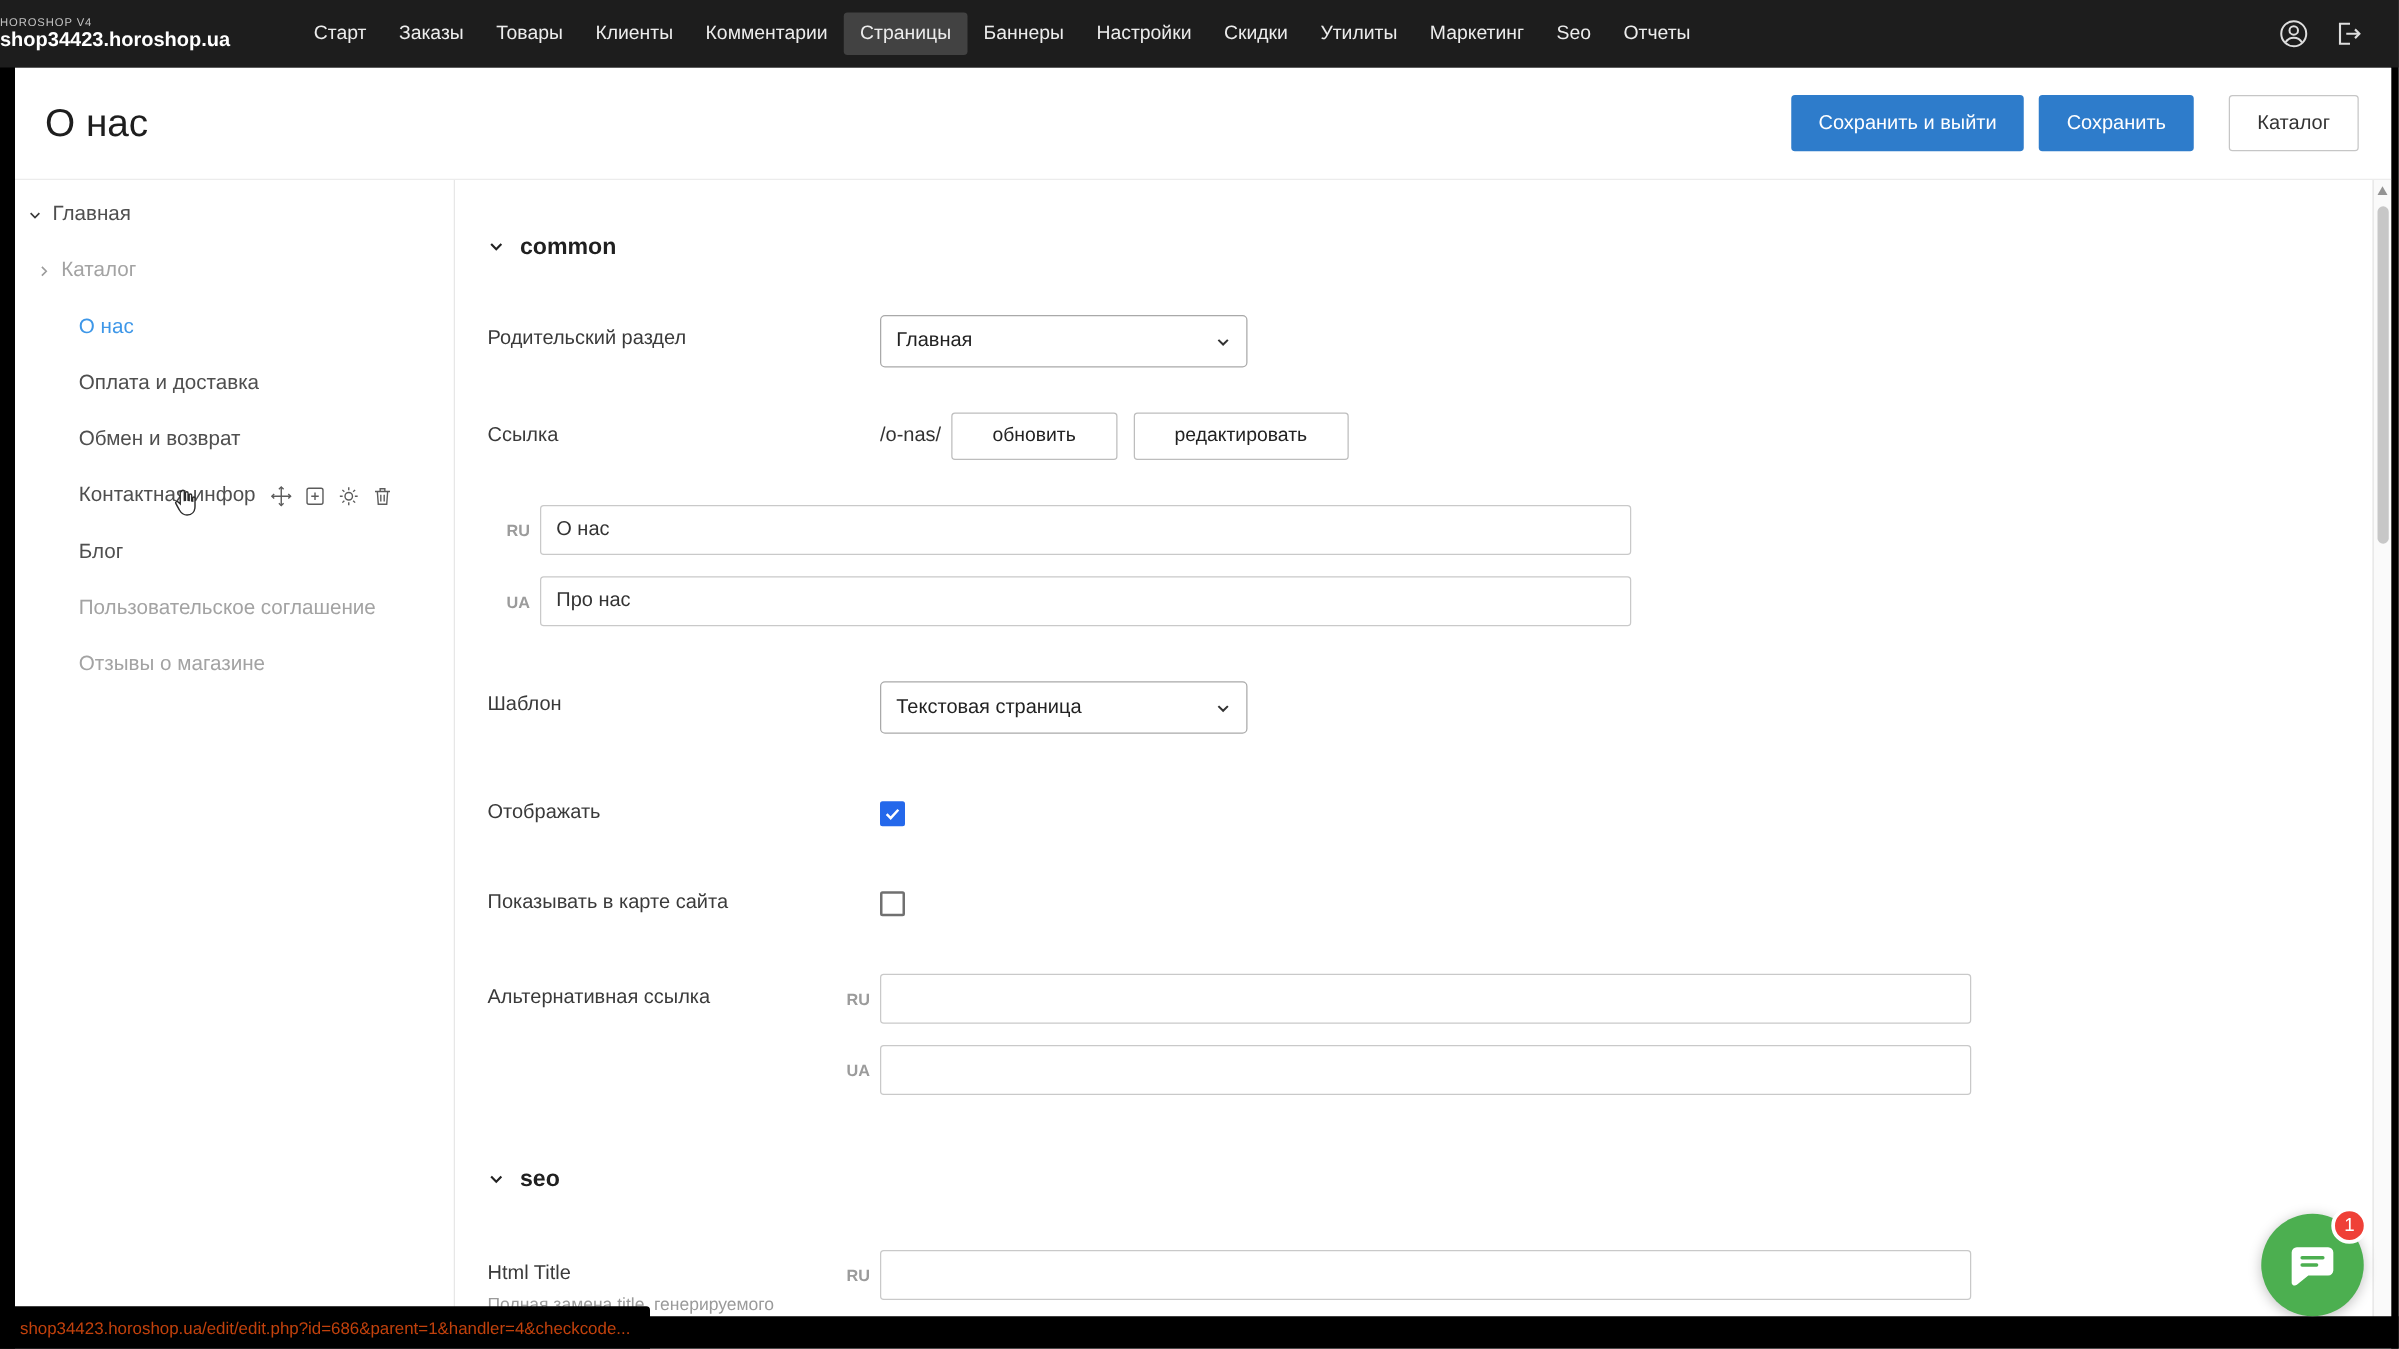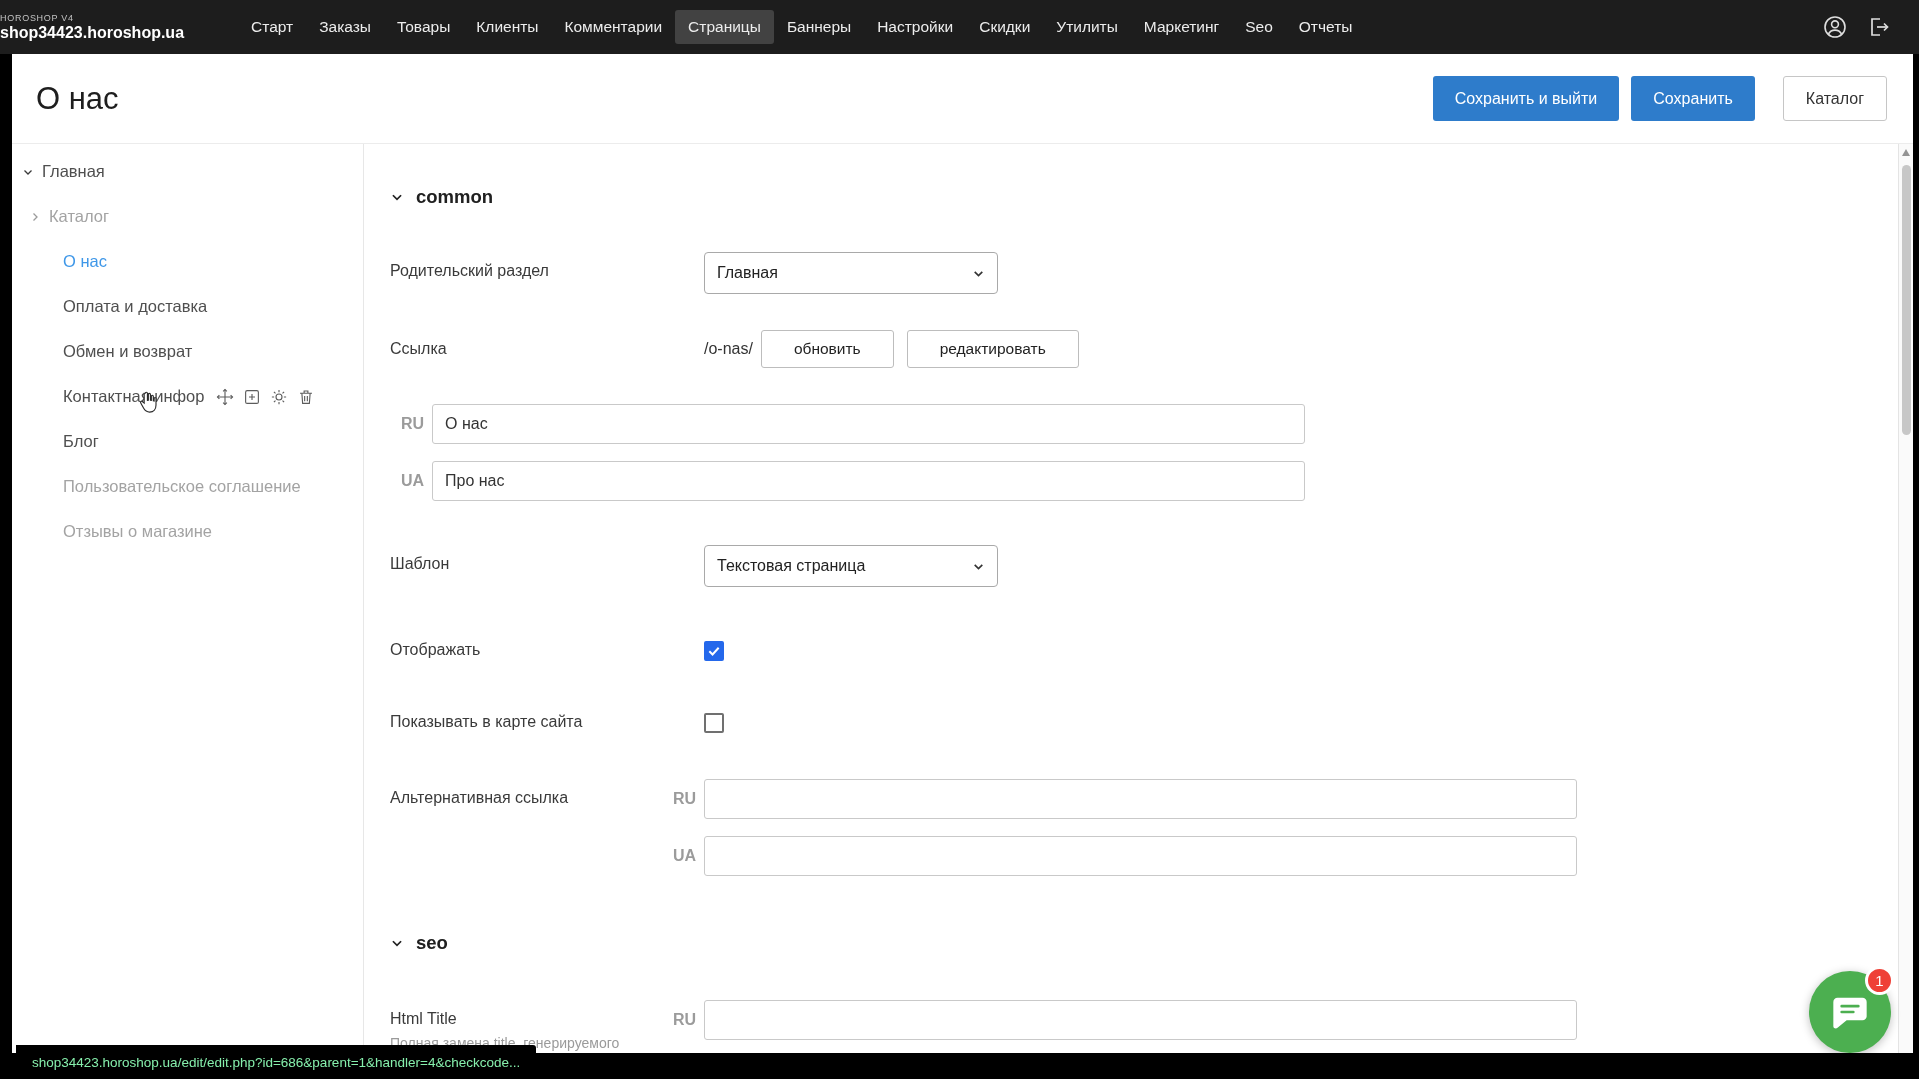--- a/index.html
+++ b/index.html
@@ -74,21 +74,21 @@
   .row { display:flex; margin-bottom:36px; }
   .row-label { width:272px; flex:none; font-size:16px; color:#3a3a3a; padding-top:10px; }
   .row-check { padding-top:6px; margin-bottom:46px; }
   .row-check .row-label { padding-top:0; }
   .row-title { margin-bottom:44px; }
   .row-template { margin-bottom:48px; }
   .row-alt { margin-bottom:56px; }
   .sec-gap { margin-bottom:46px; }
   .lang {
     width:34px; flex:none; text-align:right; margin-right:8px; align-self:center;
-    font-size:16px; color:#9b9b9b; font-weight:bold;
+    font-size:13px; color:#9b9b9b; font-weight:bold;
   }
   .no-lang { margin-left:42px; }
   .stack { display:flex; flex-direction:column; gap:17px; }
   .lang-row { display:flex; }
   .text-input {
     width:873px; height:40px; border:1px solid #c9c9c9; border-radius:3px;
     font-size:16px; padding:0 12px; color:#333; font-family:inherit; background:#fff;
   }
   .select {
     width:294px; height:42px; border:1px solid #a9a9a9; border-radius:4px;
@@ -123,22 +123,22 @@
   .sb-arrow {
     margin-top:5px; width:0; height:0;
     border-left:4px solid transparent; border-right:4px solid transparent;
     border-bottom:7px solid #949494; cursor:pointer;
   }
   .sb-thumb { width:9px; height:270px; margin-top:9px; border-radius:5px; background:#c7c7c7; cursor:pointer; }
 
   
   .bottom-strip { position:absolute; left:0; right:0; bottom:0; height:26px; background:#000; z-index:8; }
   .status-tip {
-    position:absolute; left:16px; bottom:0; height:34px; z-index:9;
-    background:#000; color:#86efac; font-size:13.5px;
+    position:absolute; left:0; bottom:0; height:34px; z-index:9;
+    background:#000; color:#c2410c; font-size:13.5px;
     display:flex; align-items:center; padding:0 16px; border-top-right-radius:3px;
   }
   .chat {
     position:absolute; right:28px; bottom:26px; width:82px; height:82px; z-index:9;
     border-radius:50%; background:#4caf50; cursor:pointer;
     display:flex; align-items:center; justify-content:center;
     box-shadow:0 2px 10px rgba(0,0,0,.25);
   }
   .chat svg { width:40px; height:40px; }
   .chat-badge {

